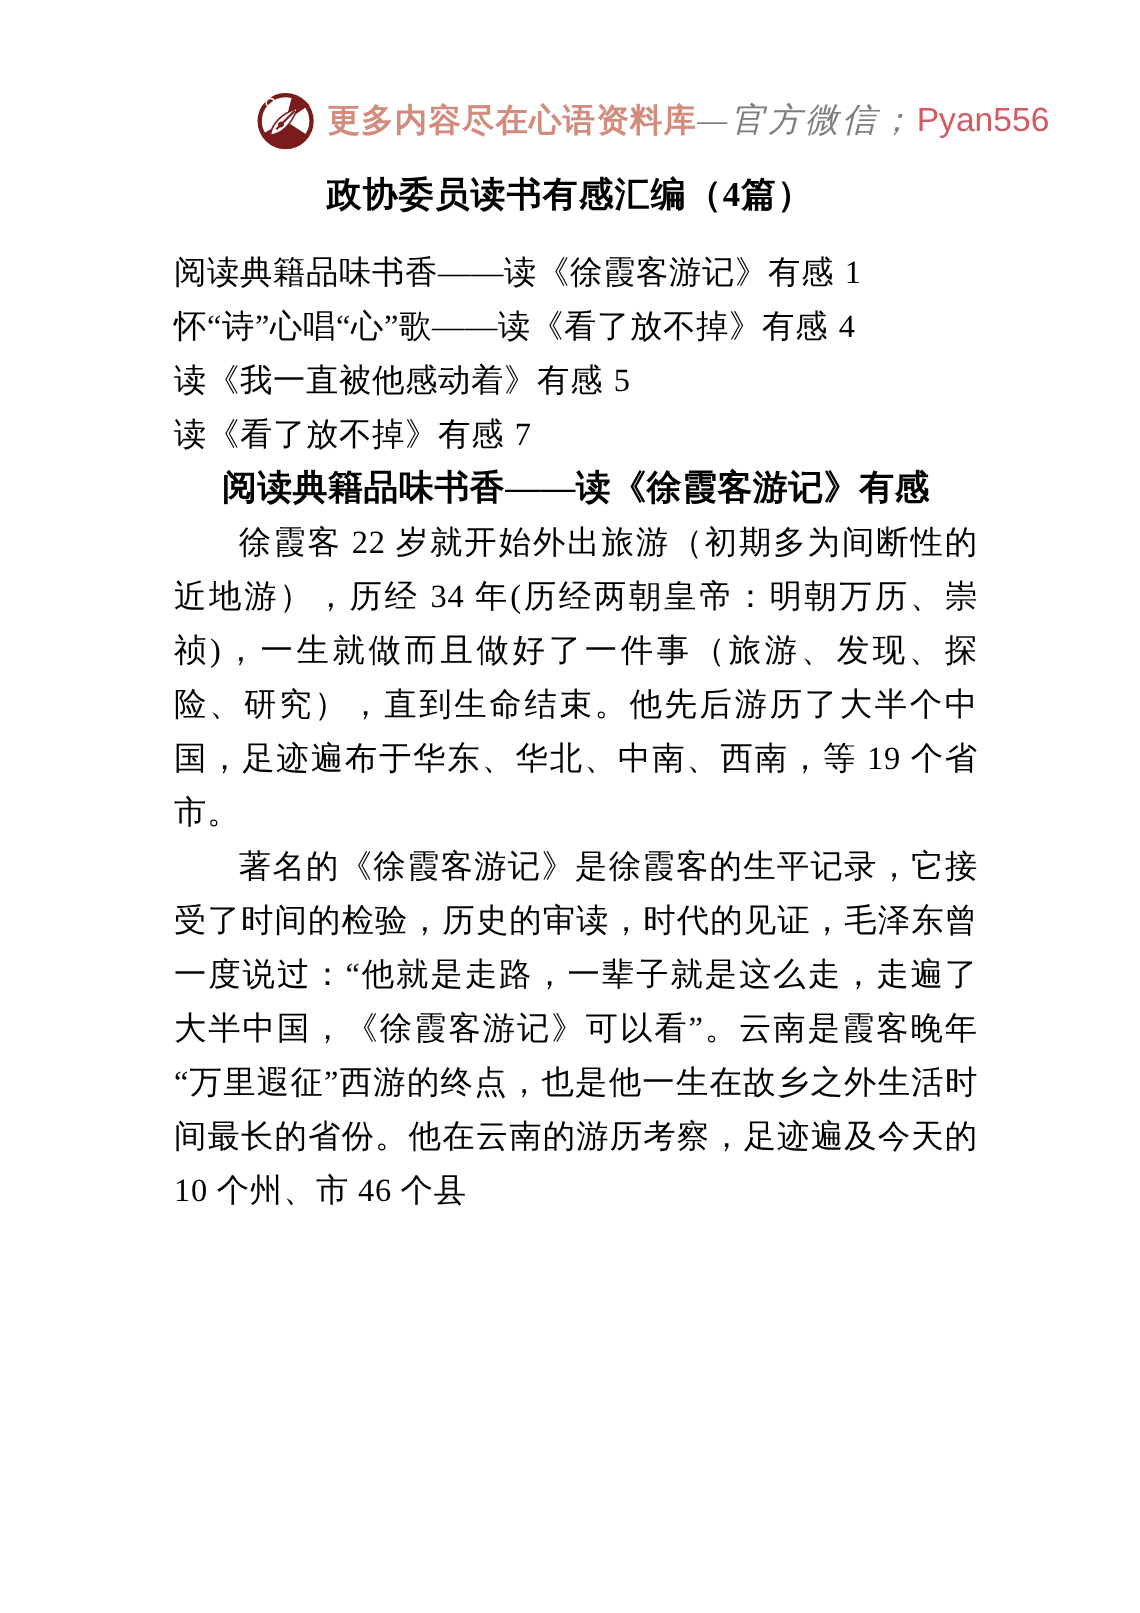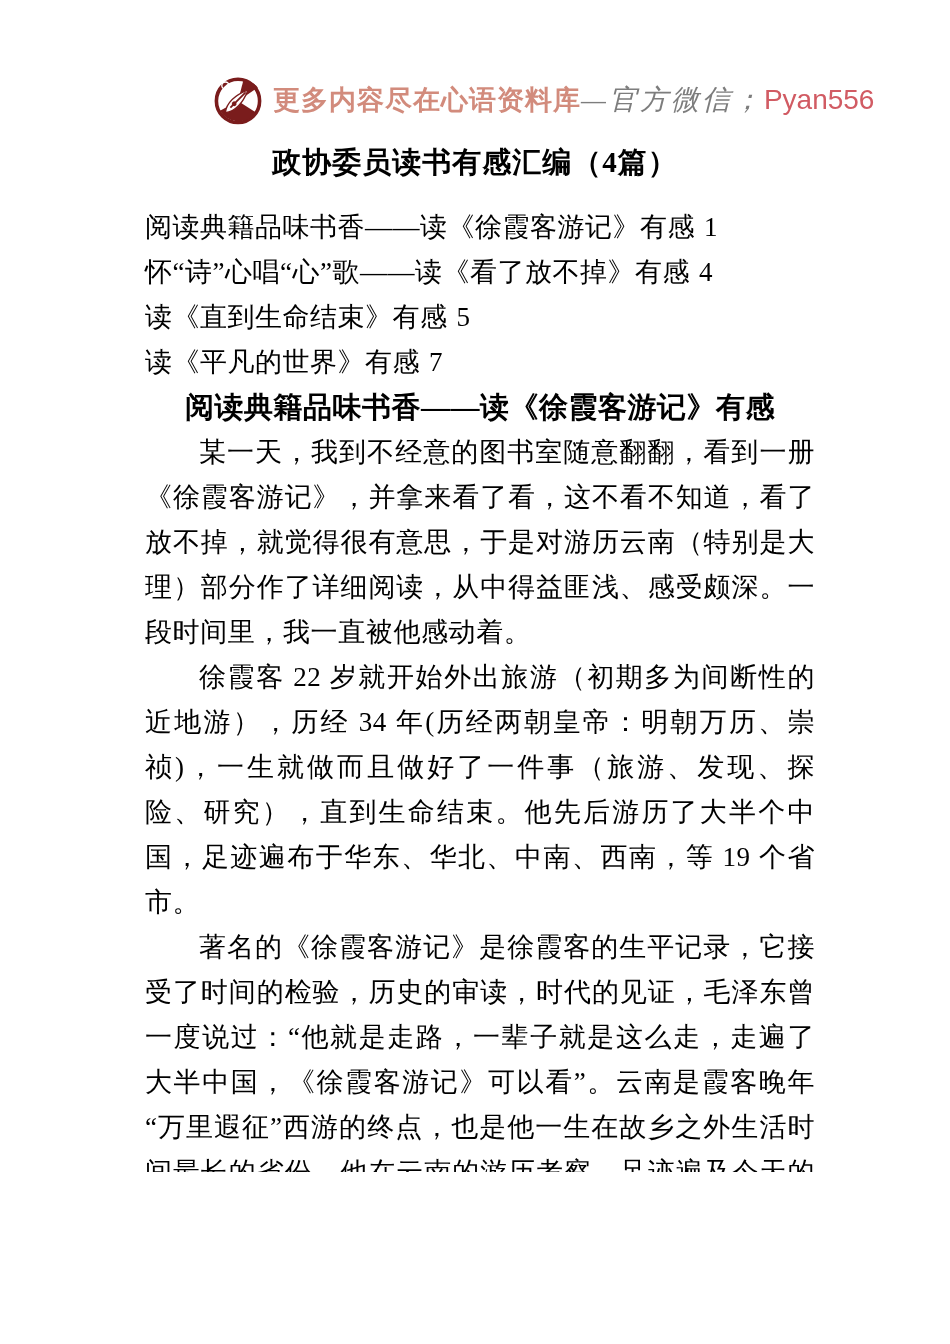--- a/index.html
+++ b/index.html
@@ -109,26 +109,25 @@
       <span class="wm-sep">—官方微信；</span>
       <span class="wm-id">Pyan556</span>
   </div>
 
   <h1 class="doc-title">政协委员读书有感汇编（4篇）</h1>
 
   <div class="content">
 
     <div class="toc-entry"><span>阅读典籍品味书香——读《徐霞客游记》有感</span><span class="toc-page">1</span></div>
     <div class="toc-entry"><span>怀“诗”心唱“心”歌——读《看了放不掉》有感</span><span class="toc-page">4</span></div>
-    <div class="toc-entry"><span>读《直到生命结束》有感</span><span class="toc-page">5</span></div>
-    <div class="toc-entry"><span>读《平凡的世界》有感</span><span class="toc-page">7</span></div>
+    <div class="toc-entry"><span>读《我一直被他感动着》有感</span><span class="toc-page">5</span></div>
+    <div class="toc-entry"><span>读《看了放不掉》有感</span><span class="toc-page">7</span></div>
 
     <h2 class="section-title">阅读典籍品味书香——读《徐霞客游记》有感</h2>
 
-    <p class="para">某一天，我到不经意的图书室随意翻翻，看到一册《徐霞客游记》，并拿来看了看，这不看不知道，看了放不掉，就觉得很有意思，于是对游历云南（特别是大理）部分作了详细阅读，从中得益匪浅、感受颇深。一段时间里，我一直被他感动着。</p>
     <p class="para">徐霞客 22 岁就开始外出旅游（初期多为间断性的近地游），历经 34 年(历经两朝皇帝：明朝万历、崇祯)，一生就做而且做好了一件事（旅游、发现、探险、研究），直到生命结束。他先后游历了大半个中国，足迹遍布于华东、华北、中南、西南，等 19 个省市。</p>
     <p class="para">著名的《徐霞客游记》是徐霞客的生平记录，它接受了时间的检验，历史的审读，时代的见证，毛泽东曾一度说过：“他就是走路，一辈子就是这么走，走遍了大半中国，《徐霞客游记》可以看”。云南是霞客晚年“万里遐征”西游的终点，也是他一生在故乡之外生活时间最长的省份。他在云南的游历考察，足迹遍及今天的 10 个州、市 46 个县</p>
   </div>
 
   <div class="watermark bottom">
     <svg class="wm-logo" viewBox="0 0 60 60" aria-hidden="true">
       <circle cx="30" cy="31" r="24" fill="none" stroke="#7a1c1c" stroke-width="4"></circle>
       <path d="M10 42 A24 24 0 0 0 50 44 L30 31 Z" fill="#7a1c1c"></path>
       <path d="M52 16 A24 24 0 0 0 36 8 L30 31 Z" fill="#7a1c1c"></path>
       <g transform="rotate(-135 30 30)">

